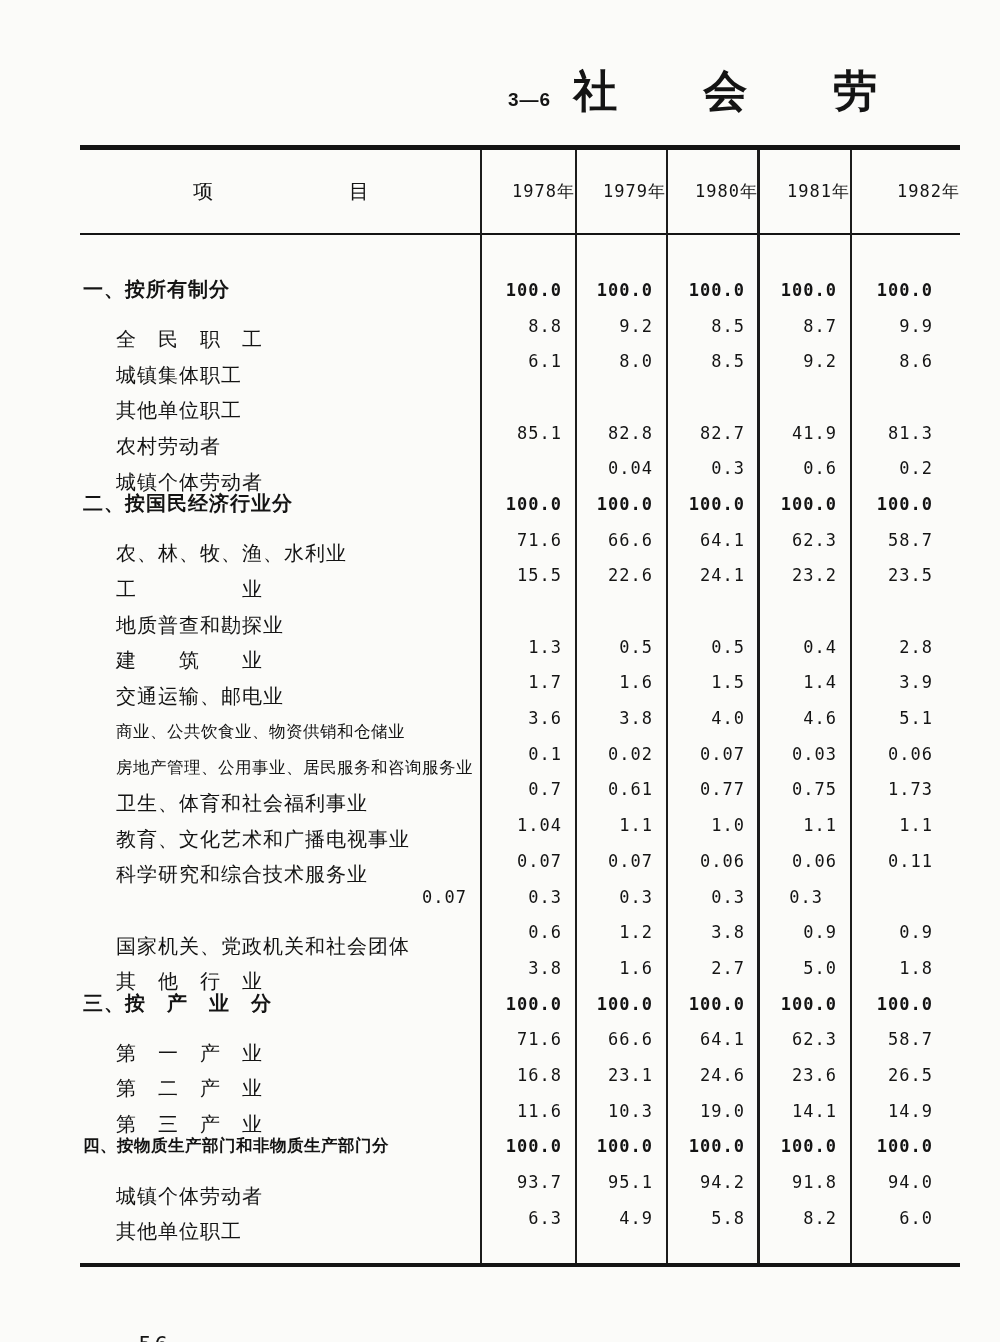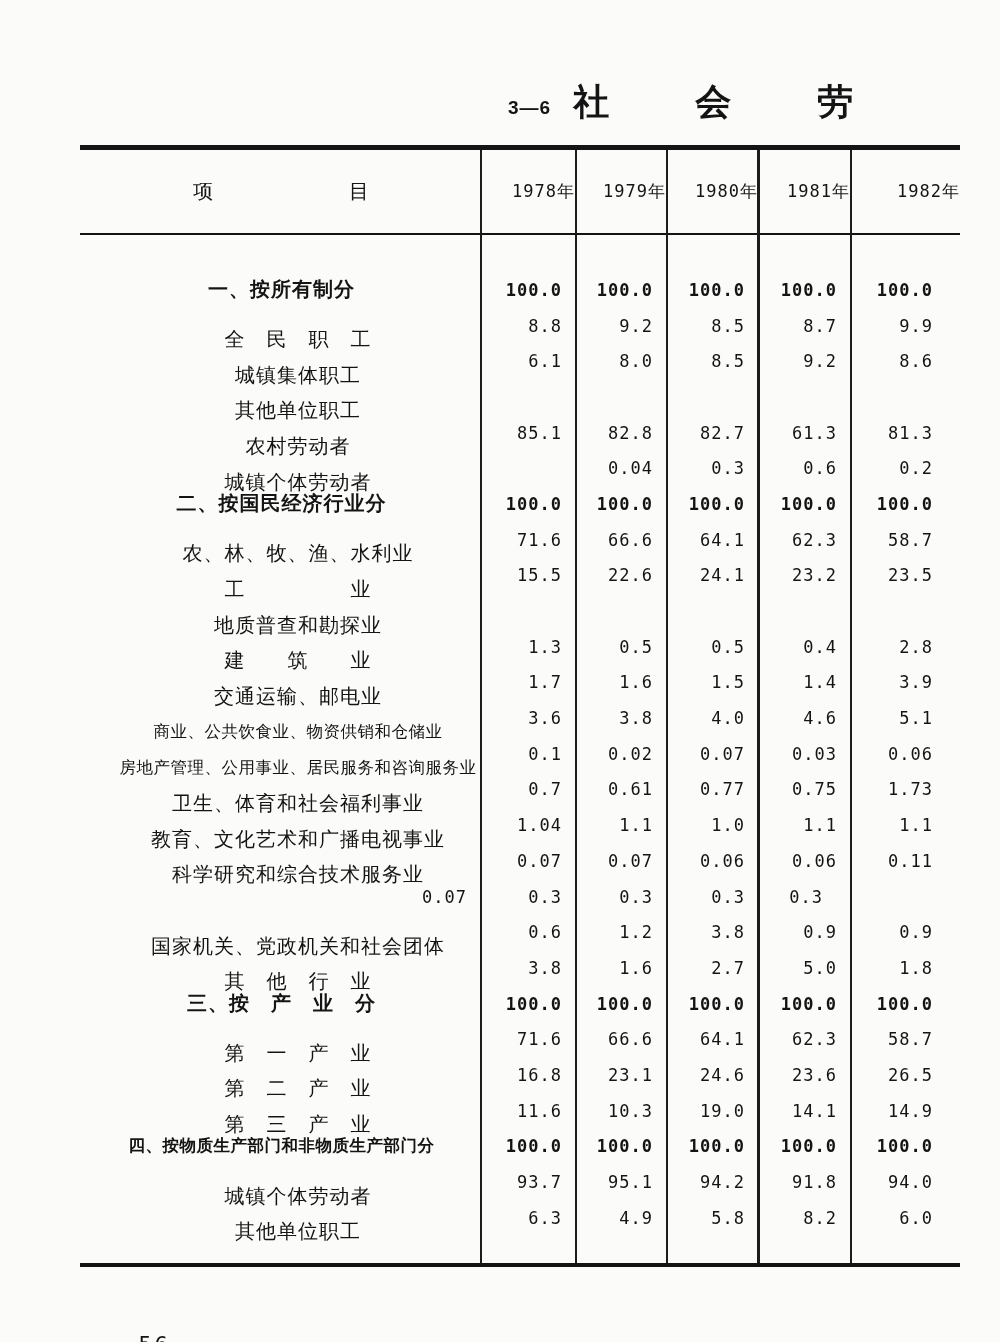--- a/index.html
+++ b/index.html
@@ -16,21 +16,21 @@
   .title-row {
     position:absolute; left:508px; top:62px;
     display:flex; align-items:baseline;
     white-space:nowrap;
   }
   .tnum {
     font-size:19px; font-weight:bold; letter-spacing:1px;
     margin-right:22px;
   }
   .ttext {
-    font-size:36px; font-weight:bold; letter-spacing:86px;margin-top:16px;
+    font-size:44px; font-weight:bold; letter-spacing:86px;
   }
   
   .table {
     position:absolute; left:80px; top:145px;
     width:880px; height:1122px;
     border-top:5px solid #141414;
     border-bottom:4px solid #141414;
   }
   .vline {
     position:absolute; top:0; bottom:0; width:2px; background:#1c1c1c;
@@ -58,21 +58,21 @@
     font-family:"DejaVu Sans Mono","Liberation Mono",monospace;
   }
   .tbody { padding-top:37px; }
   .trow {
     height:35.7px;
     align-items:center;
   }
   .label {
     padding-left:3px;
     font-size:20px; letter-spacing:1px;
-    white-space:nowrap; overflow:hidden;text-align:center;
+    white-space:nowrap; overflow:hidden;
   }
   .indent .label { padding-left:36px;margin-top:28px; }
   .tight .label { font-size:16.5px; letter-spacing:0.5px; }
   .val {
     text-align:right; padding-right:13px;
     font-size:17px; letter-spacing:1px;
     font-family:"DejaVu Sans Mono","Liberation Mono",monospace;
     white-space:nowrap;
   }
   .val:last-child { padding-right:27px; }
@@ -144,21 +144,21 @@
           <div class="val"></div>
           <div class="val"></div>
           <div class="val"></div>
           <div class="val"></div>
         </div>
         <div class="trow grid6 indent">
           <div class="label">农村劳动者</div>
           <div class="val">85.1</div>
           <div class="val">82.8</div>
           <div class="val">82.7</div>
-          <div class="val">61.3</div>
+          <div class="val">41.9</div>
           <div class="val">81.3</div>
         </div>
         <div class="trow grid6 indent">
           <div class="label">城镇个体劳动者</div>
           <div class="val"></div>
           <div class="val">0.04</div>
           <div class="val">0.3</div>
           <div class="val">0.6</div>
           <div class="val">0.2</div>
         </div>

